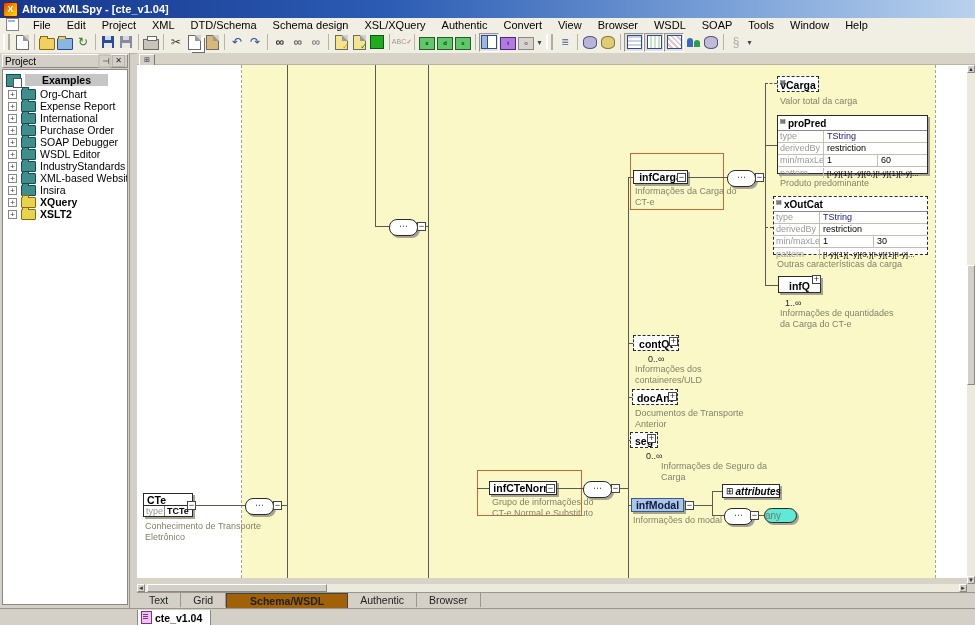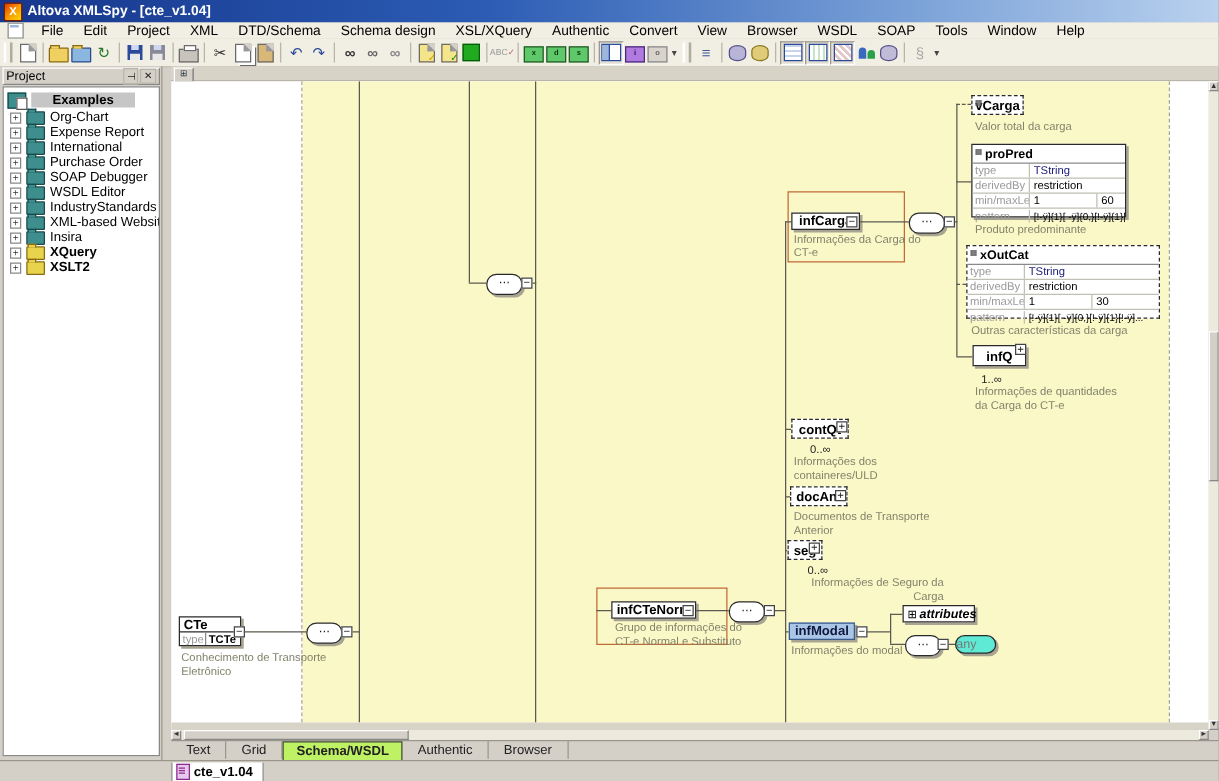--- a/index.html
+++ b/index.html
@@ -91,21 +91,21 @@
   .typ-lab{width:18px;color:#9a9a9a;border-right:1px solid #888;padding-left:2px;}
   .typ-val{flex:1;font-weight:bold;padding-left:2px;}
   
   .hscroll{left:137px;top:584px;width:830px;height:8px;background:#ece9dd;}
   .vscroll{left:967px;top:65px;width:8px;height:519px;background:#ece9dd;}
   .sbtn{position:absolute;background:#d4d0c8;border:1px solid;border-color:#fff #888 #888 #fff;font-size:6px;line-height:6px;text-align:center;color:#333;box-sizing:border-box;}
   .sthumb{position:absolute;background:#d4d0c8;border:1px solid;border-color:#fff #888 #888 #fff;}
   
   .viewtabs{left:137px;top:592px;width:838px;height:16px;background:#d4d0c8;display:flex;align-items:flex-start;font-size:10.5px;border-top:1px solid #9a968a;box-sizing:border-box;}
   .vtab{padding:1px 12px;border-right:1px solid #9a968a;color:#222;}
-  .vtab.active{font-weight:bold;border:1px solid #444;background:#bef264;margin-top:0;padding:1px 10px;}
+  .vtab.active{font-weight:bold;border:1px solid #444;background:#a16207;margin-top:0;padding:1px 23px;}
   .filetabs{left:0;top:608px;width:975px;height:17px;background:#d4d0c8;border-top:1px solid #9a968a;box-sizing:border-box;}
   .ftab{position:absolute;left:137px;top:1px;height:15px;background:#fff;border:1px solid #888;border-top:none;display:flex;align-items:center;padding:0 8px 0 3px;font-size:10.5px;font-weight:bold;}
   .ftab-ic{width:9px;height:11px;border:1px solid #8a2a8a;background:#e8c8ee;margin-right:3px;position:relative;}
   .ftab-ic::after{content:"";position:absolute;left:1px;top:2px;width:5px;height:1px;background:#8a2a8a;box-shadow:0 2px 0 #8a2a8a,0 4px 0 #8a2a8a;}
 </style>
 </head>
 <body>
 
 <div class="app">
 
@@ -381,21 +381,21 @@
     <div class="hline" style="left:627px;top:112px;width:2px;"></div>
 
     <div class="hdash" style="left:628px;top:18px;width:12px;"></div>
     <div class="el dash" style="left:640px;top:11px;width:42px;height:16px;">
       <span class="mini-ic">▤</span>
         <span>vCarga</span>
     </div>
     <div class="ann" style="left:643px;top:31px;">Valor total da carga</div>
 
     <div class="hline" style="left:628px;top:80px;width:12px;"></div>
-    <div class="tblbox" style="left:640px;top:50px;width:124px;height:59px;">
+    <div class="tblbox" style="left:640px;top:50px;width:151px;height:59px;">
       <div class="tbl-hd">
           <span class="mini-ic">▤</span>
           <span>proPred</span>
         </div>
       <div class="tbl-row">
           <div class="tbl-lab">type</div>
           <div class="tbl-val navy">TString</div>
         </div>
       <div class="tbl-row">
           <div class="tbl-lab">derivedBy</div>
@@ -464,21 +464,21 @@
     </div>
     <div class="ann" style="left:498px;top:343px;">Documentos de Transporte
 Anterior</div>
 
     <div class="hdash" style="left:491px;top:375px;width:2px;"></div>
     <div class="el dash multi" style="left:493px;top:367px;width:28px;height:16px;">
       <span>seg</span>
       <div class="hdl" style="right:1px;top:1px;">+</div>
     </div>
     <div class="occ" style="left:509px;top:386px;">0..∞</div>
-    <div class="ann" style="left:512px;top:396px;text-align:right;">Informações de Seguro da
+    <div class="ann" style="left:524px;top:396px;">Informações de Seguro da
 Carga</div>
 
     <div class="obox" style="left:340px;top:405px;width:103px;height:44px;"></div>
     <div class="hline" style="left:340px;top:423px;width:12px;"></div>
     <div class="el" style="left:352px;top:416px;width:68px;height:14px;">
       <span>infCTeNorm</span>
       <div class="hdl" style="right:1px;top:2px;">−</div>
     </div>
     <div class="ann" style="left:355px;top:432px;">Grupo de informações do
 CT-e Normal e Substituto</div>

